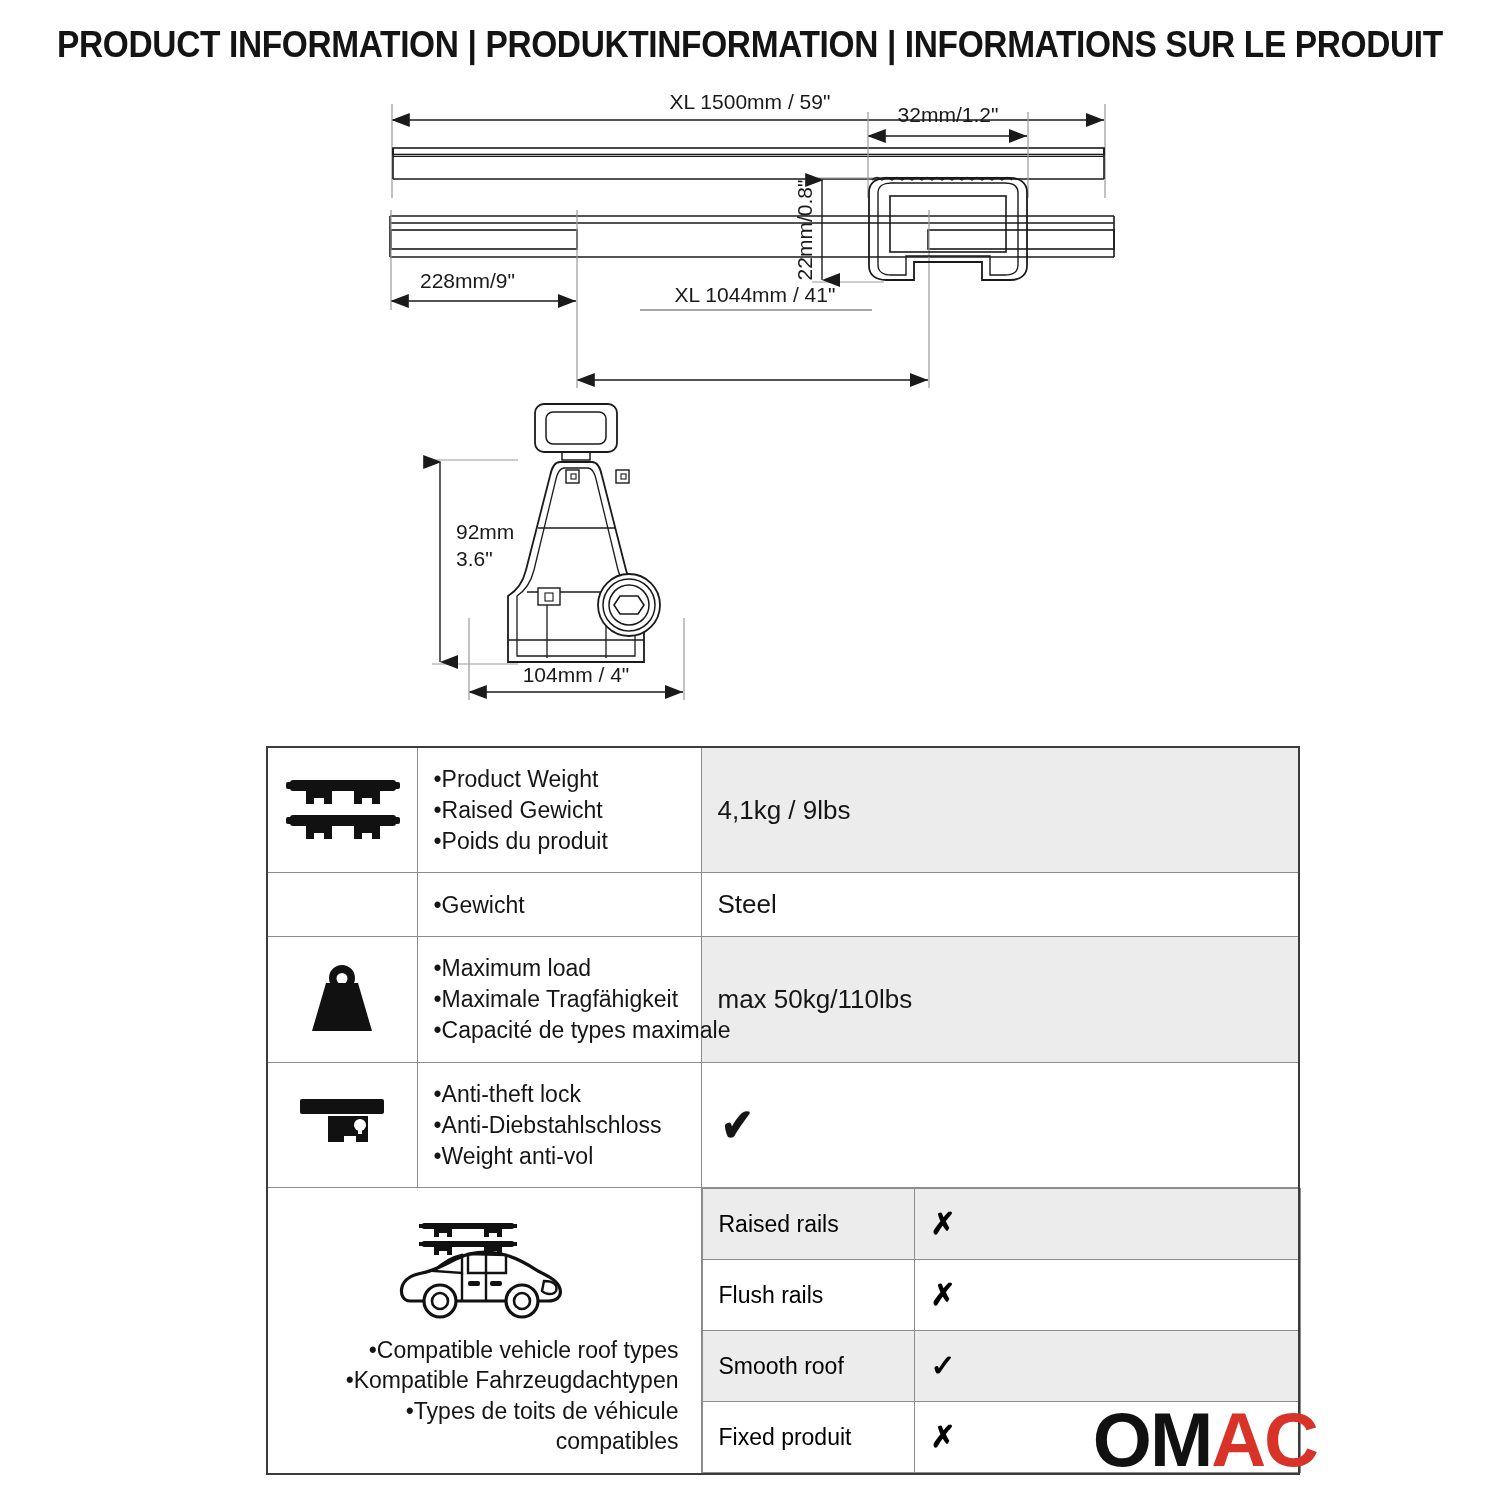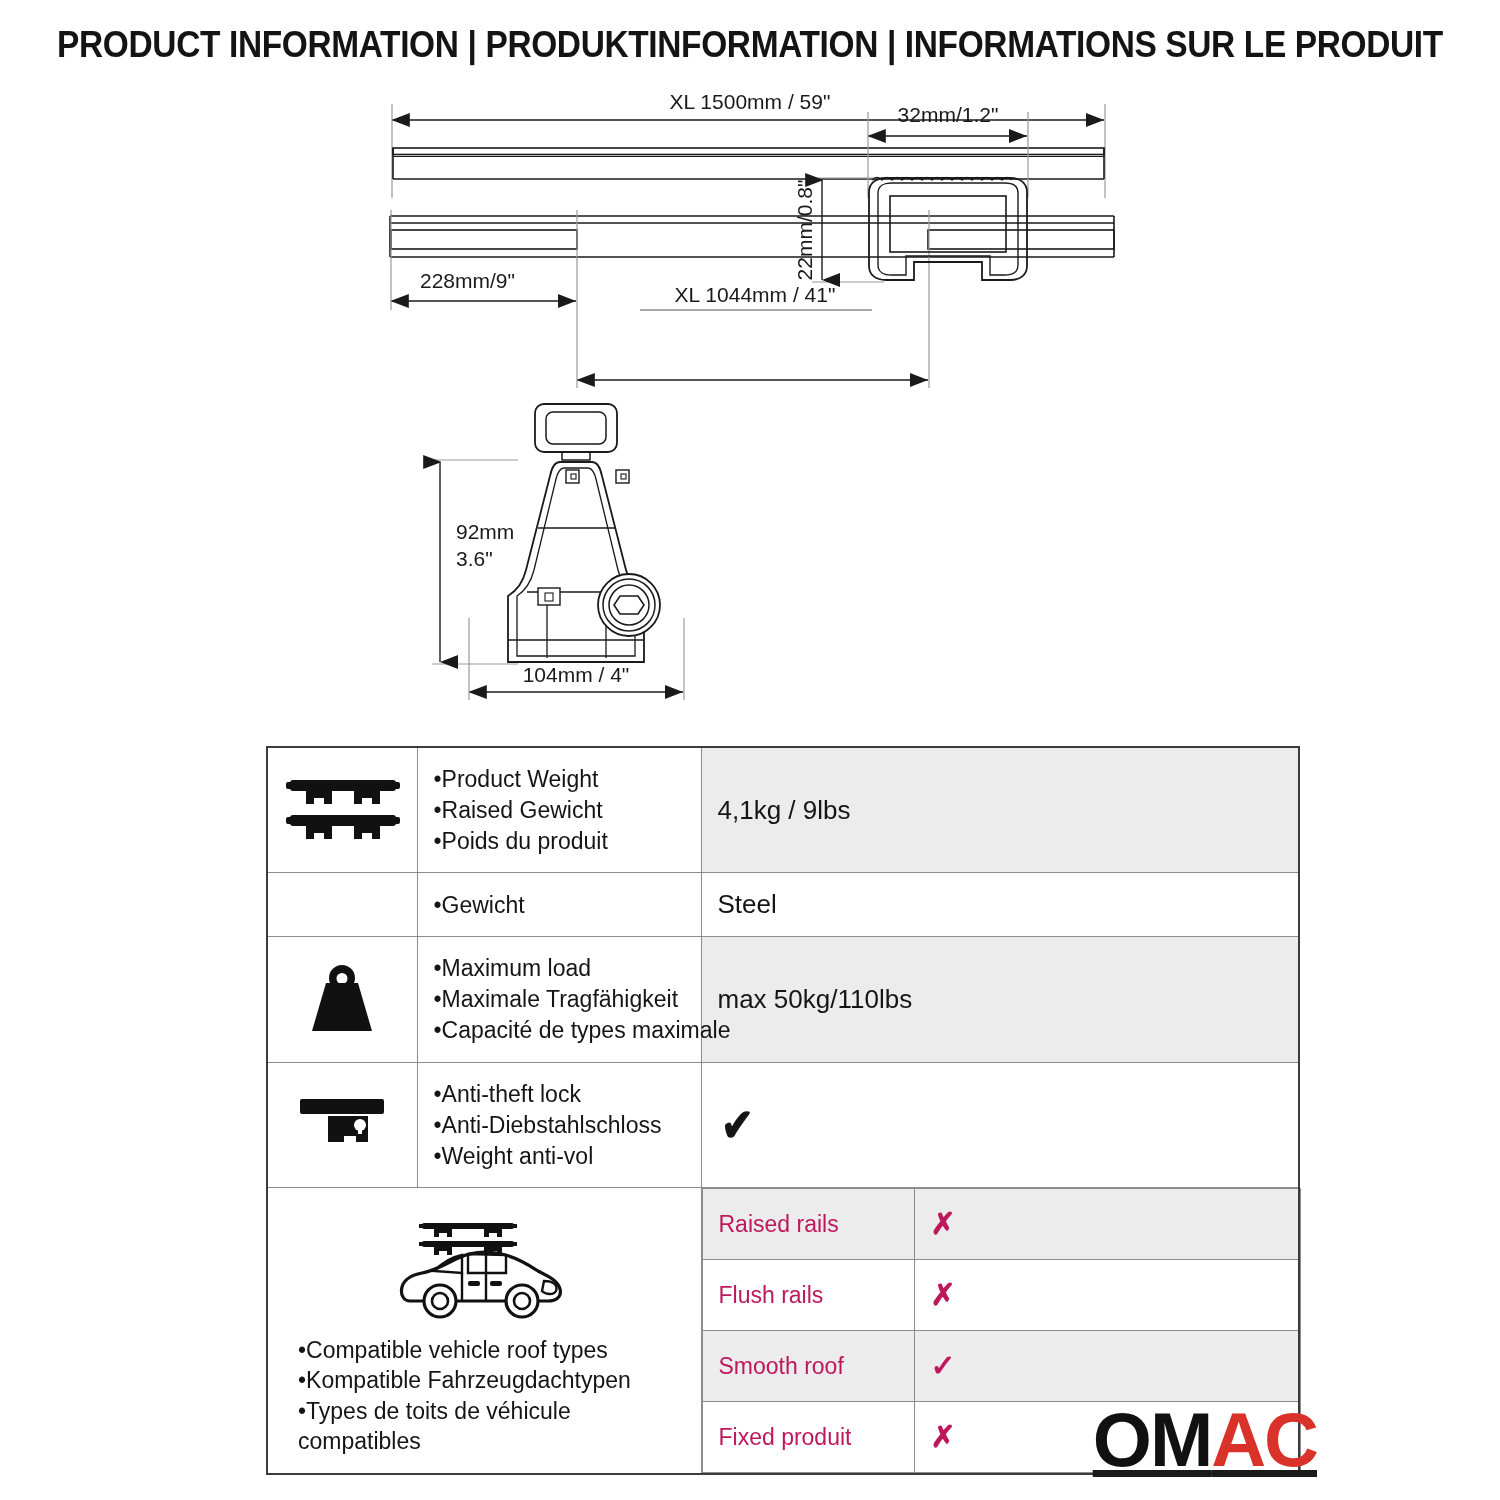--- a/index.html
+++ b/index.html
@@ -98,54 +98,53 @@
   
   .roof-sub {
     width: 100%;
     border-collapse: collapse;
     table-layout: fixed;
   }
   .roof-sub td {
     border: 1px solid #8c8c8c;
     height: 71px;
     font-size: 23px;
-    color: #be185d;
+    color: #000000;
     padding: 0 0 0 16px;
     margin-top: 20px;
   }
   .roof-sub td.rt-name { width: 212px; }
   .roof-sub td.rt-mark { width: 386px; padding-left: 20px; }
   .roof-sub tr:first-child td { border-top: none; }
   .roof-sub tr:last-child td { border-bottom: none; }
   .roof-sub td:first-child { border-left: none; }
   .roof-sub td:last-child { border-right: none; }
 
   .compat-wrap {
     padding: 10px 6px 0 6px;
     text-align: center;
   }
   .compat-text {
     margin-top: 8px;
     font-size: 23px;
     line-height: 1.32;
-    text-align: left;
+    text-align: right;
     padding-left: 8px;
     color: #151515;
   }
 
   
   #logo {
     position: absolute;
     right: 36px; bottom: 22px;
     font-family: "Liberation Sans", sans-serif;
     font-weight: bold;
     font-size: 76px;
     letter-spacing: -2px;
     line-height: 1;
-    text-decoration: underline;
   }
   #logo .blk { color: #111111; }
   #logo .red { color: #d93229; }
 </style>
 </head>
 <body>
 
 <div id="page" data-name="product-information-page">
 
   <div id="header-title" data-name="page-title">PRODUCT INFORMATION | PRODUKTINFORMATION | INFORMATIONS SUR LE PRODUIT</div>

